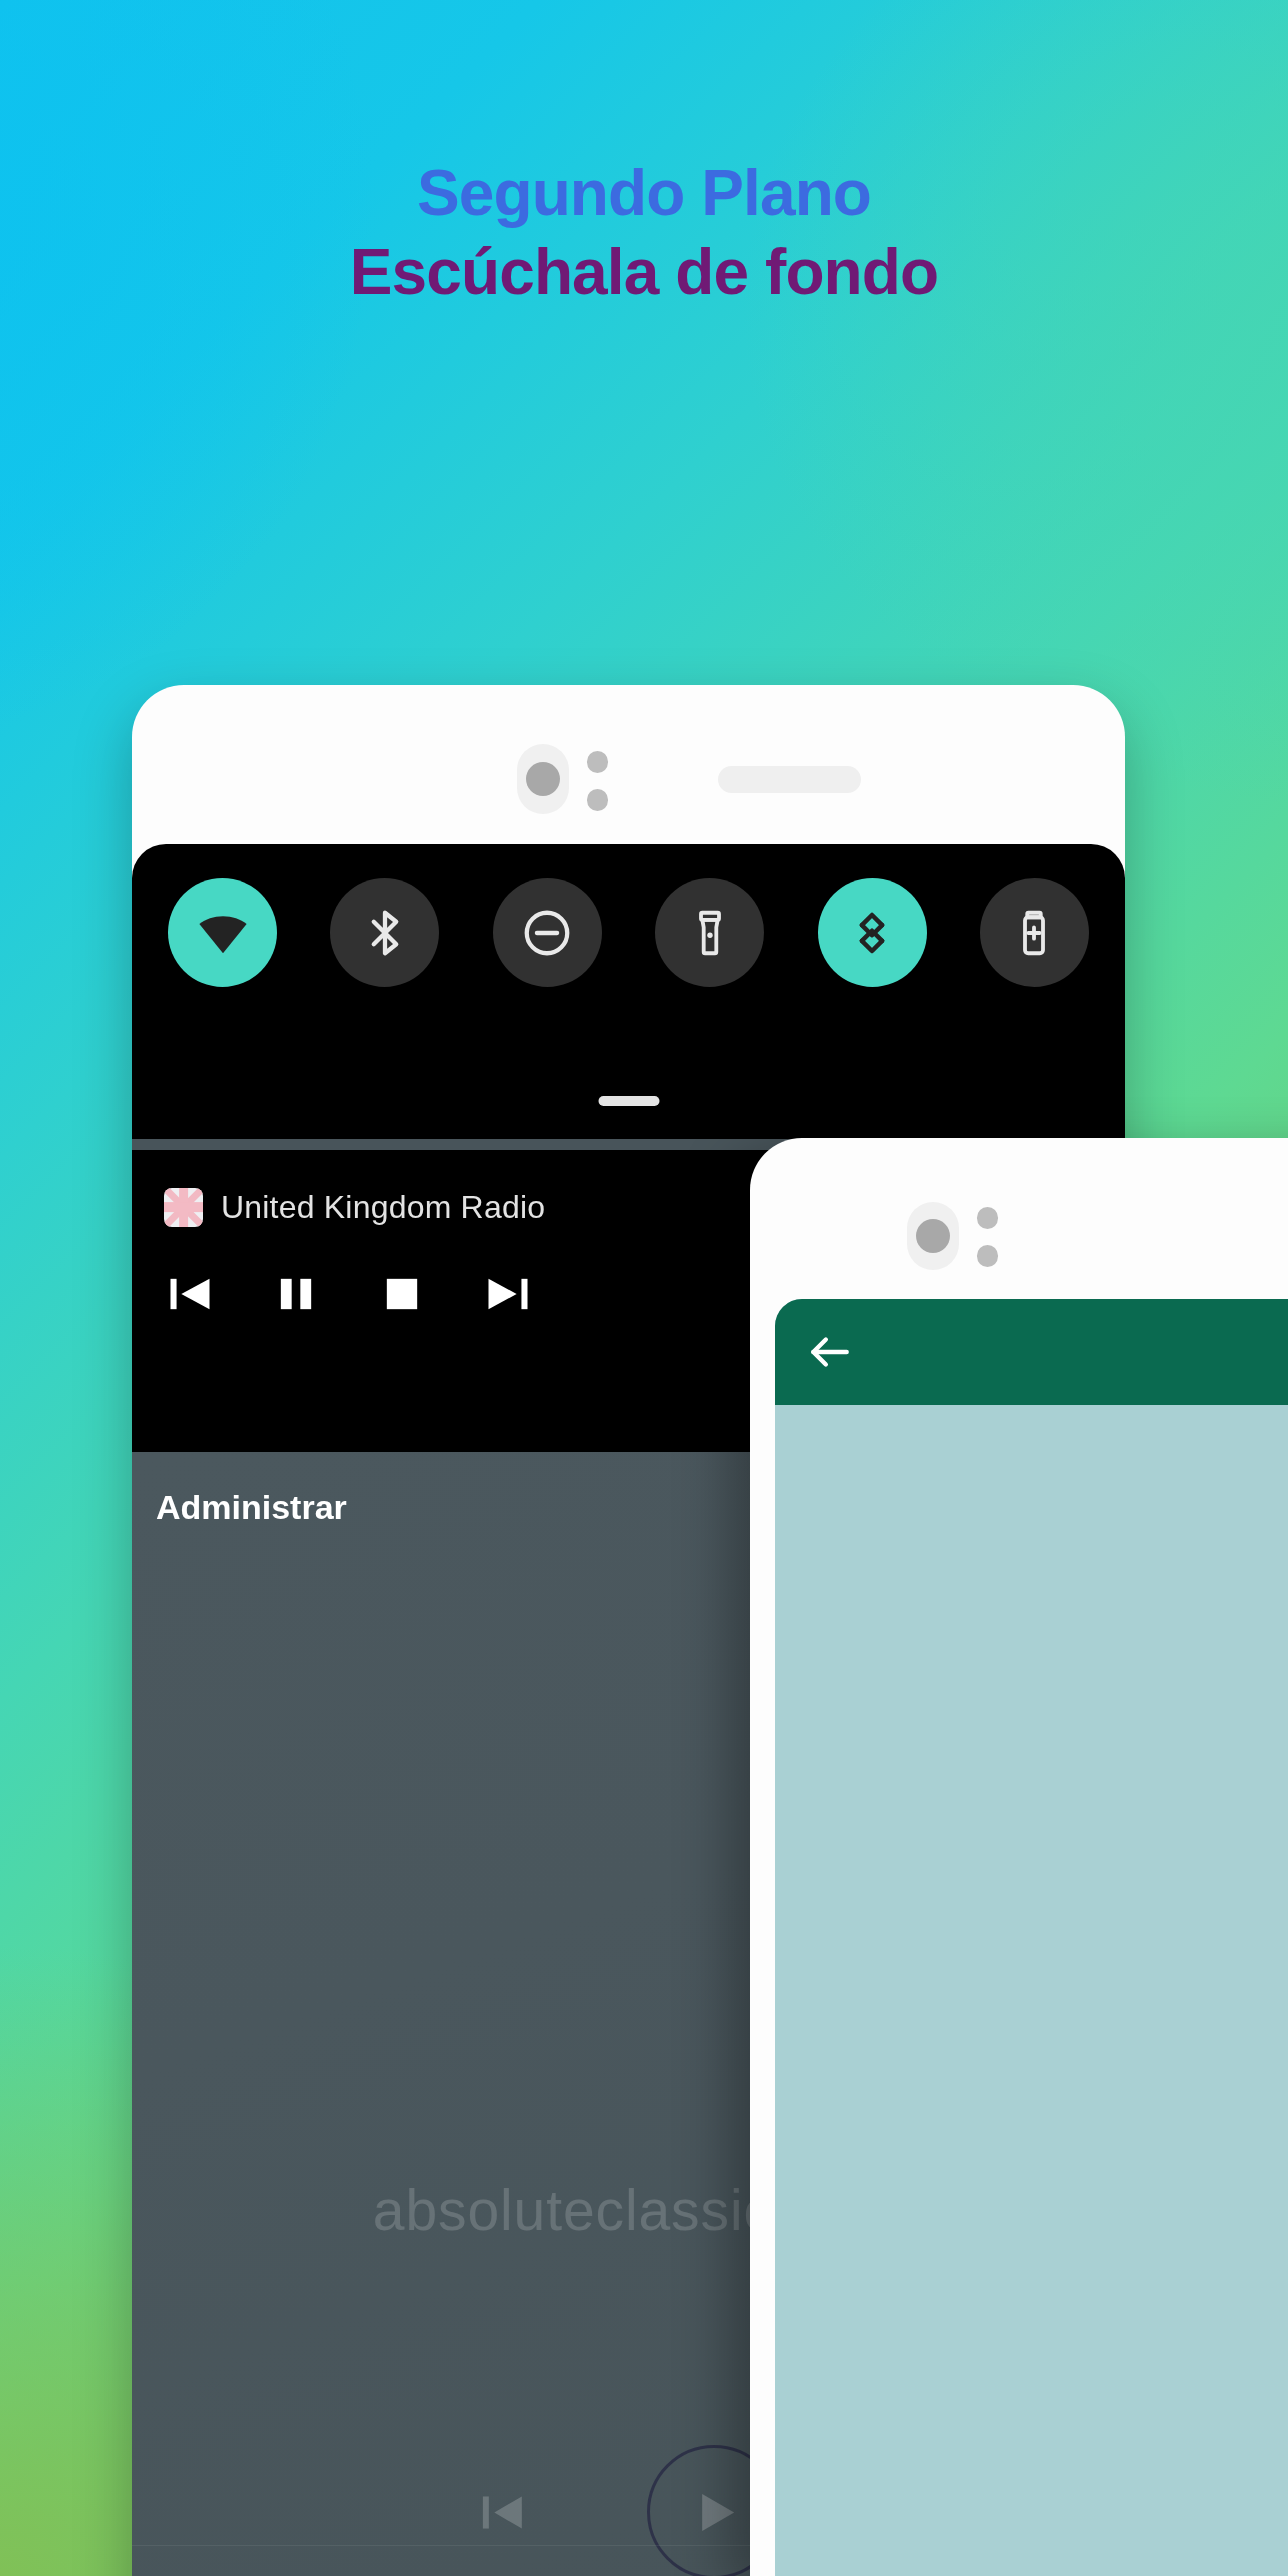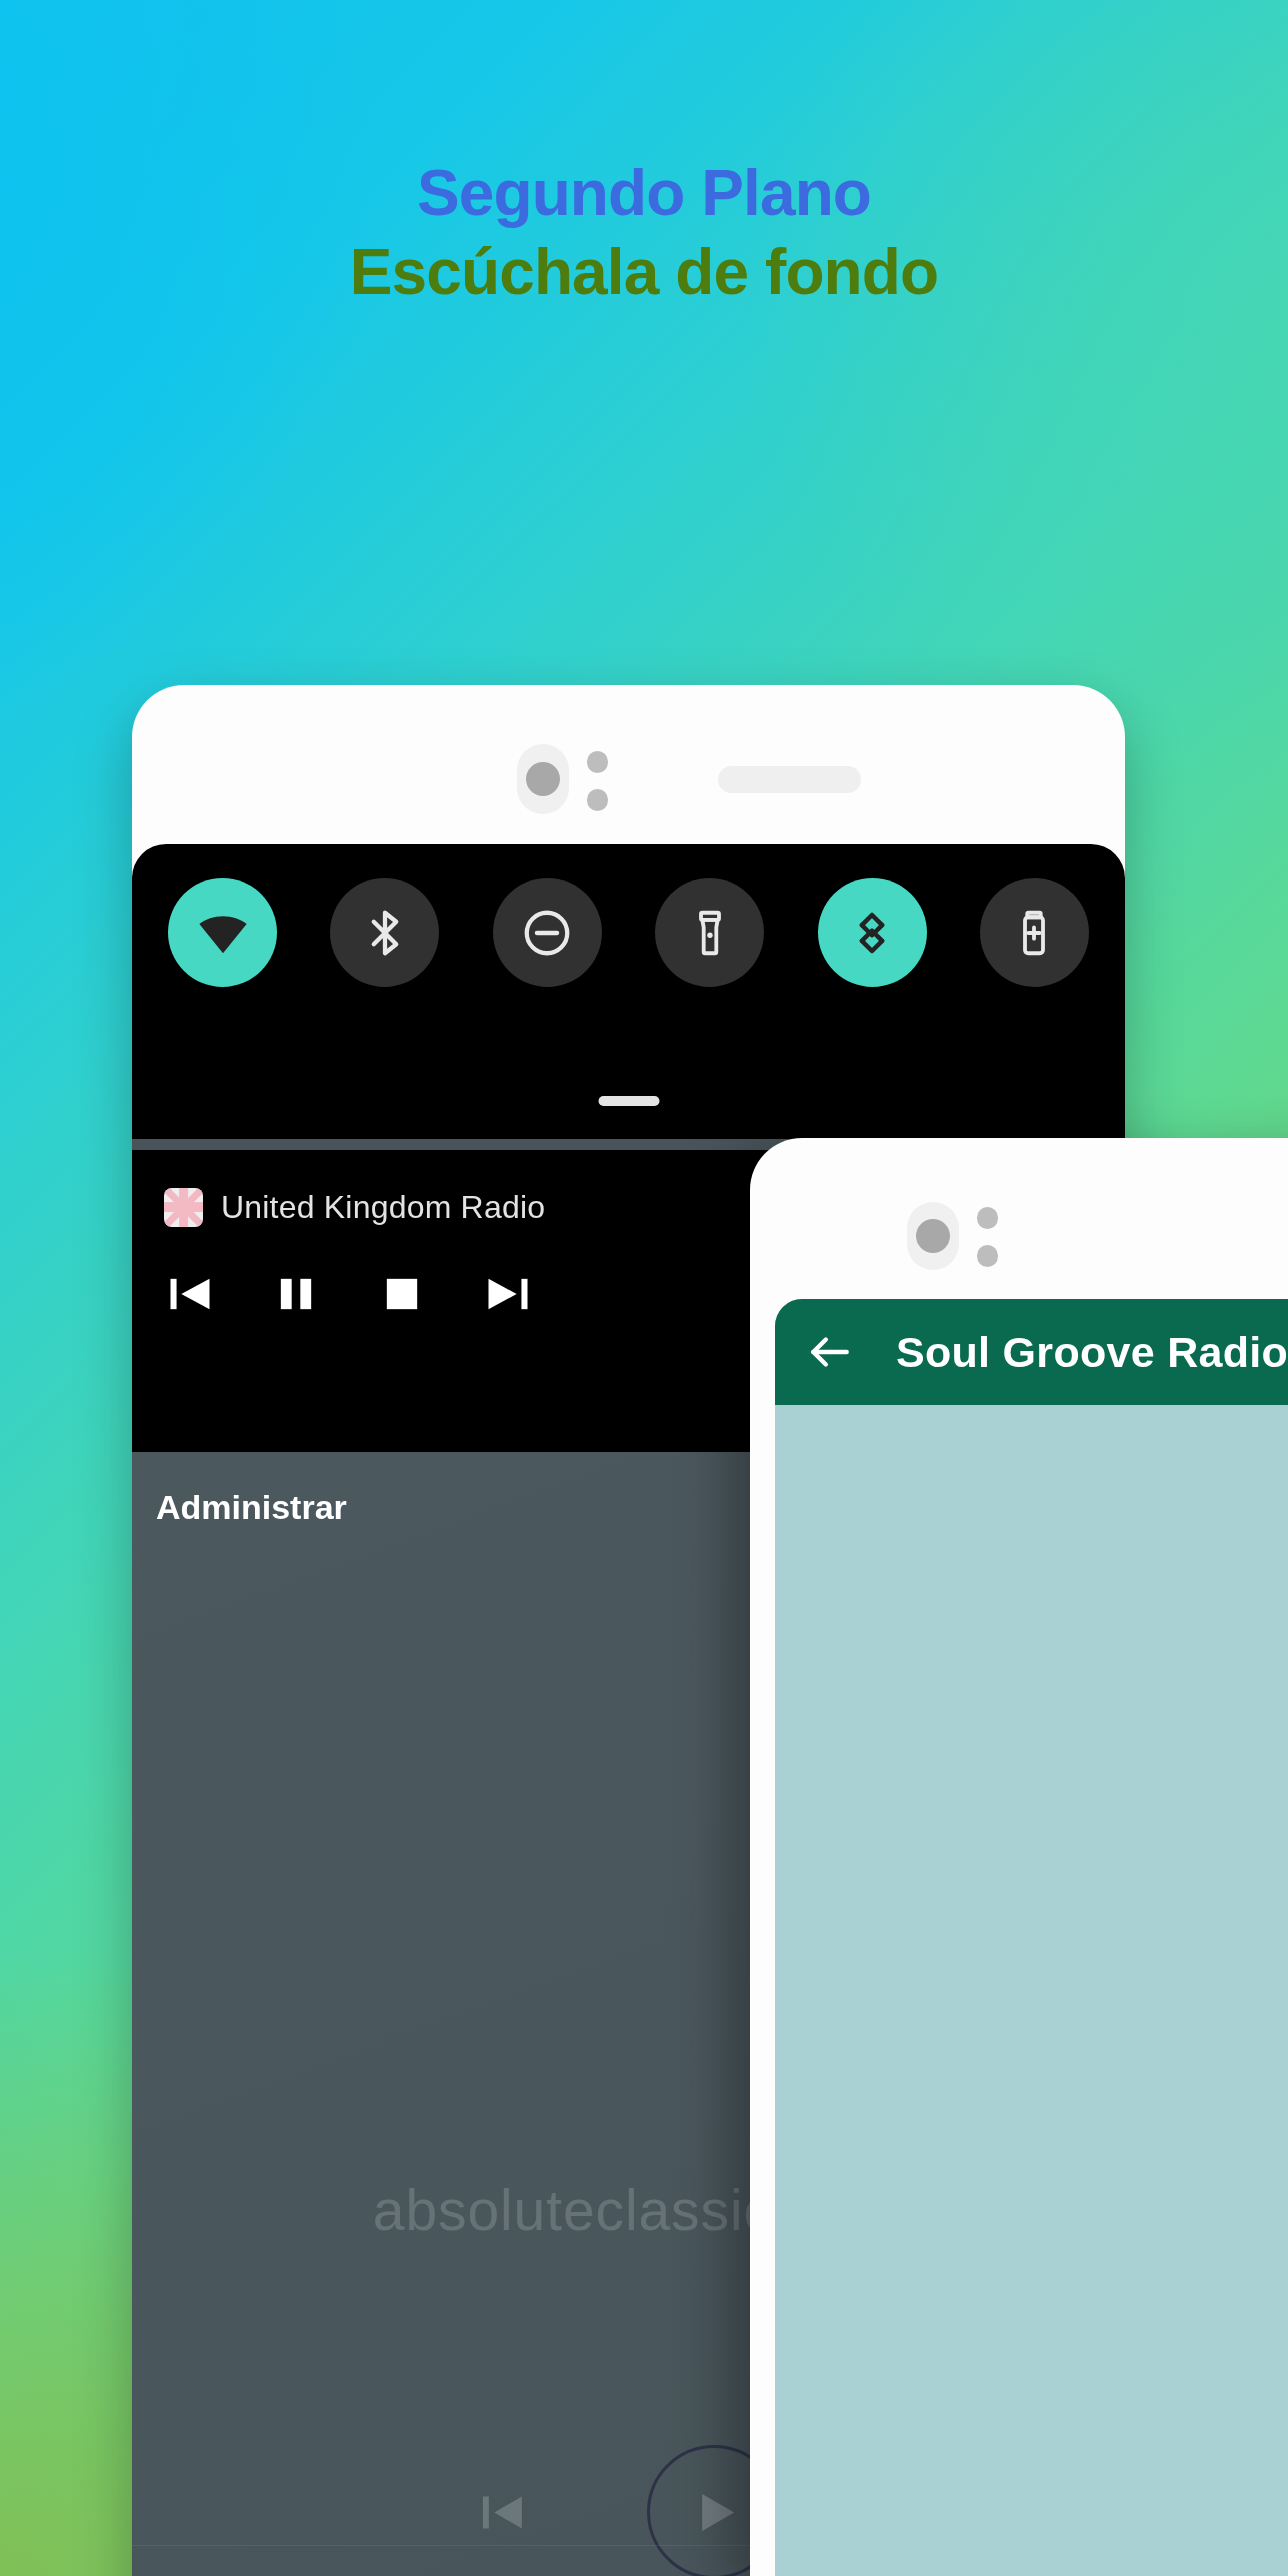--- a/index.html
+++ b/index.html
@@ -31,21 +31,21 @@
   .headings{
     position:absolute; top:159px; left:0; width:1288px;
     text-align:center; z-index:6;
   }
   .title-1{
     font-size:64px; font-weight:bold; letter-spacing:-0.9px;
     color:#3c6be0; line-height:1.08;
   }
   .title-2{
     font-size:64px; font-weight:bold; letter-spacing:-0.9px;
-    color:#4d7c0f; line-height:1.12; margin-top:9px;
+    color:#701a75; line-height:1.12; margin-top:9px;
   }
 
   
   .phone1{
     position:absolute;
     left:132px; top:685px;
     width:993px; height:1968px;
     background:#fdfdfd;
     border-radius:52px 52px 0 0;
     box-shadow:0 23px 57px rgba(0,0,0,.26);
@@ -388,18 +388,17 @@
   </div>
 
   <div class="screen2">
     <div class="appbar2">
       <div class="back-arrow">
         <svg viewBox="0 0 24 24" fill="none" stroke="currentColor" stroke-width="2.1" stroke-linecap="round" stroke-linejoin="round">
             <line x1="20" y1="12" x2="4" y2="12"></line>
             <polyline points="10,6 4,12 10,18"></polyline>
           </svg>
       </div>
-      <div class="appbar2-title">Soul Groove Radio</div>
     </div>
 
   </div>
 </div>
 
 
 </body></html>

